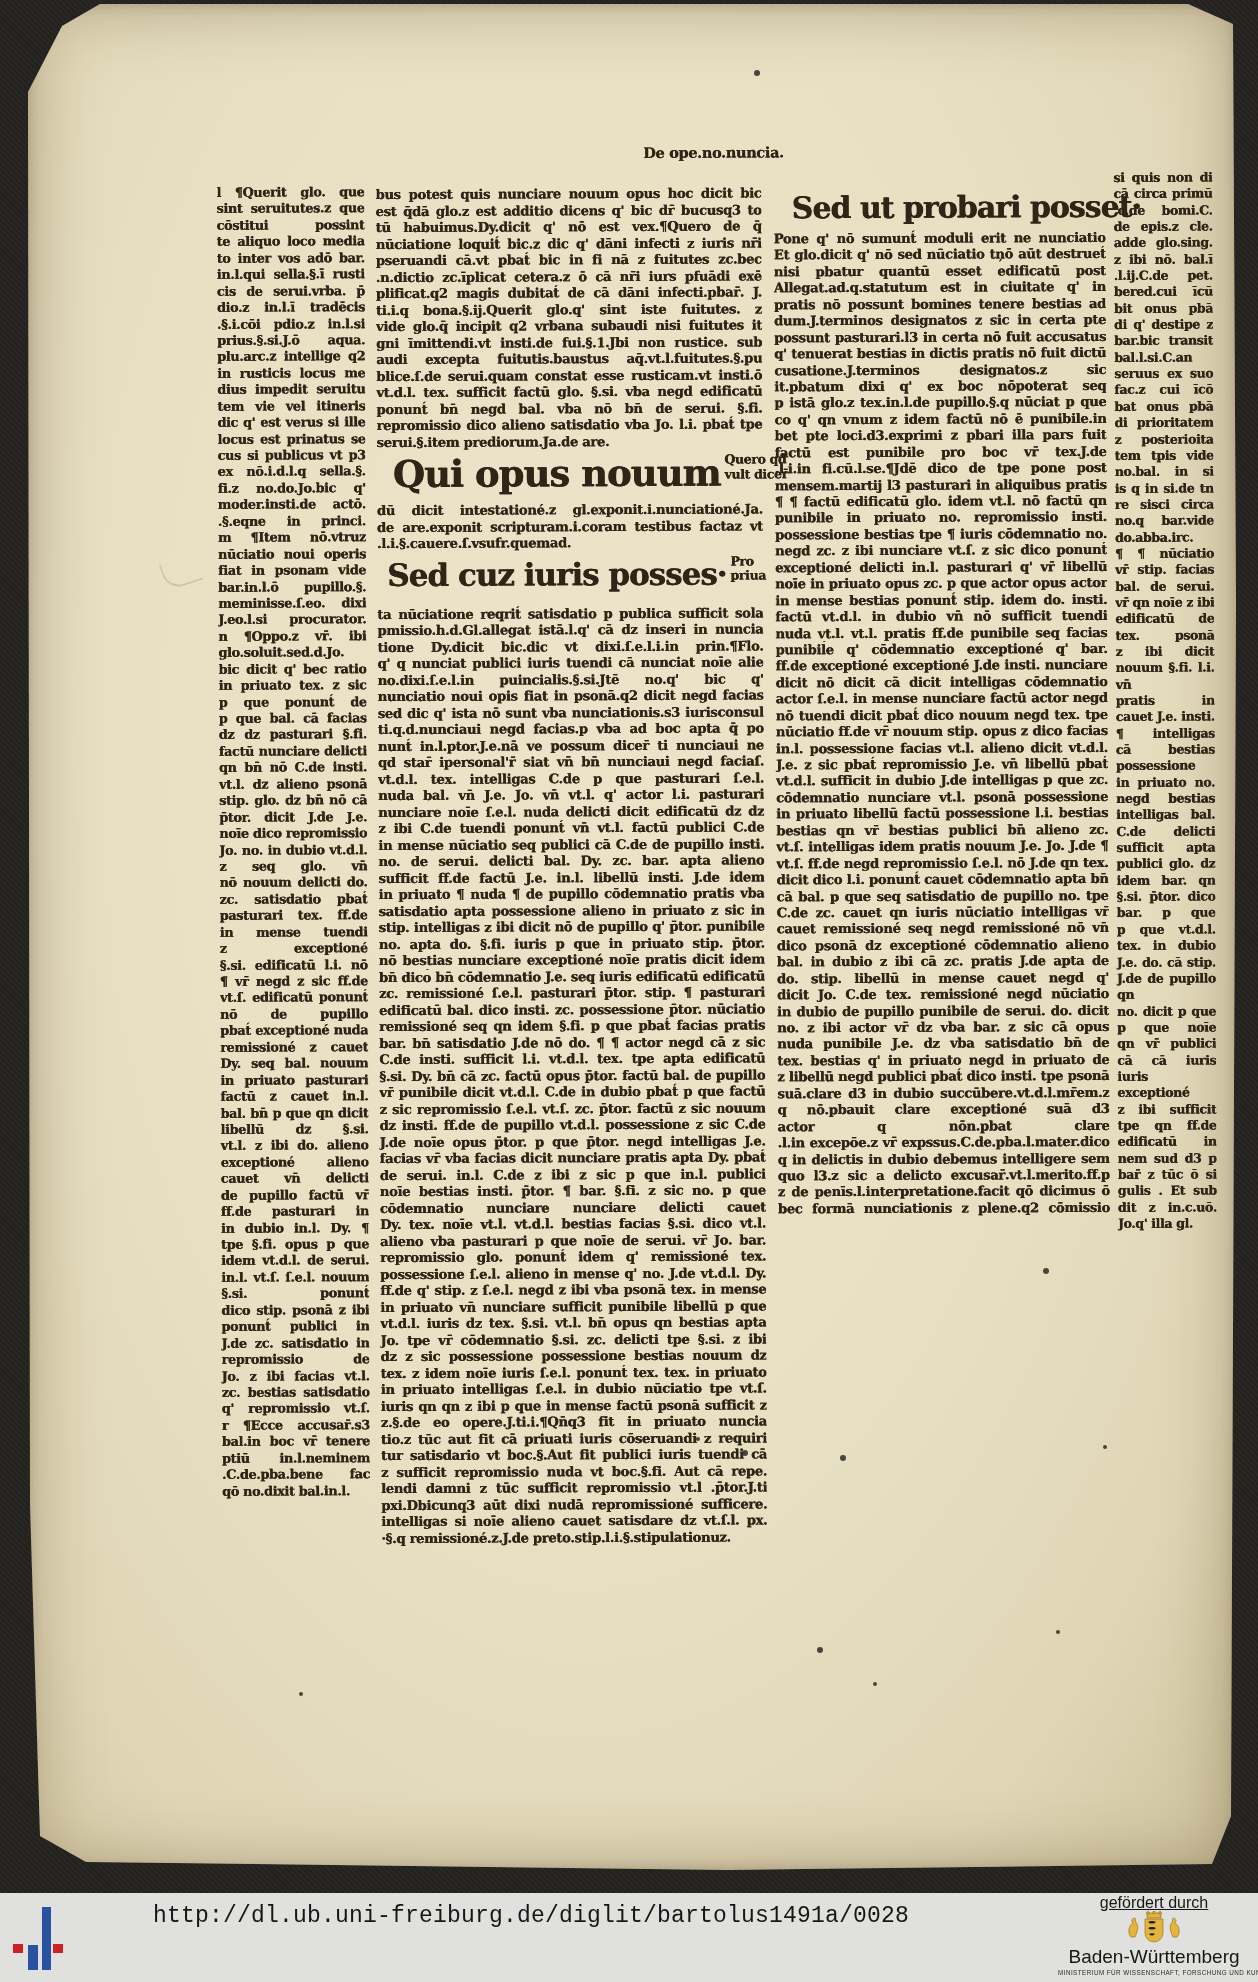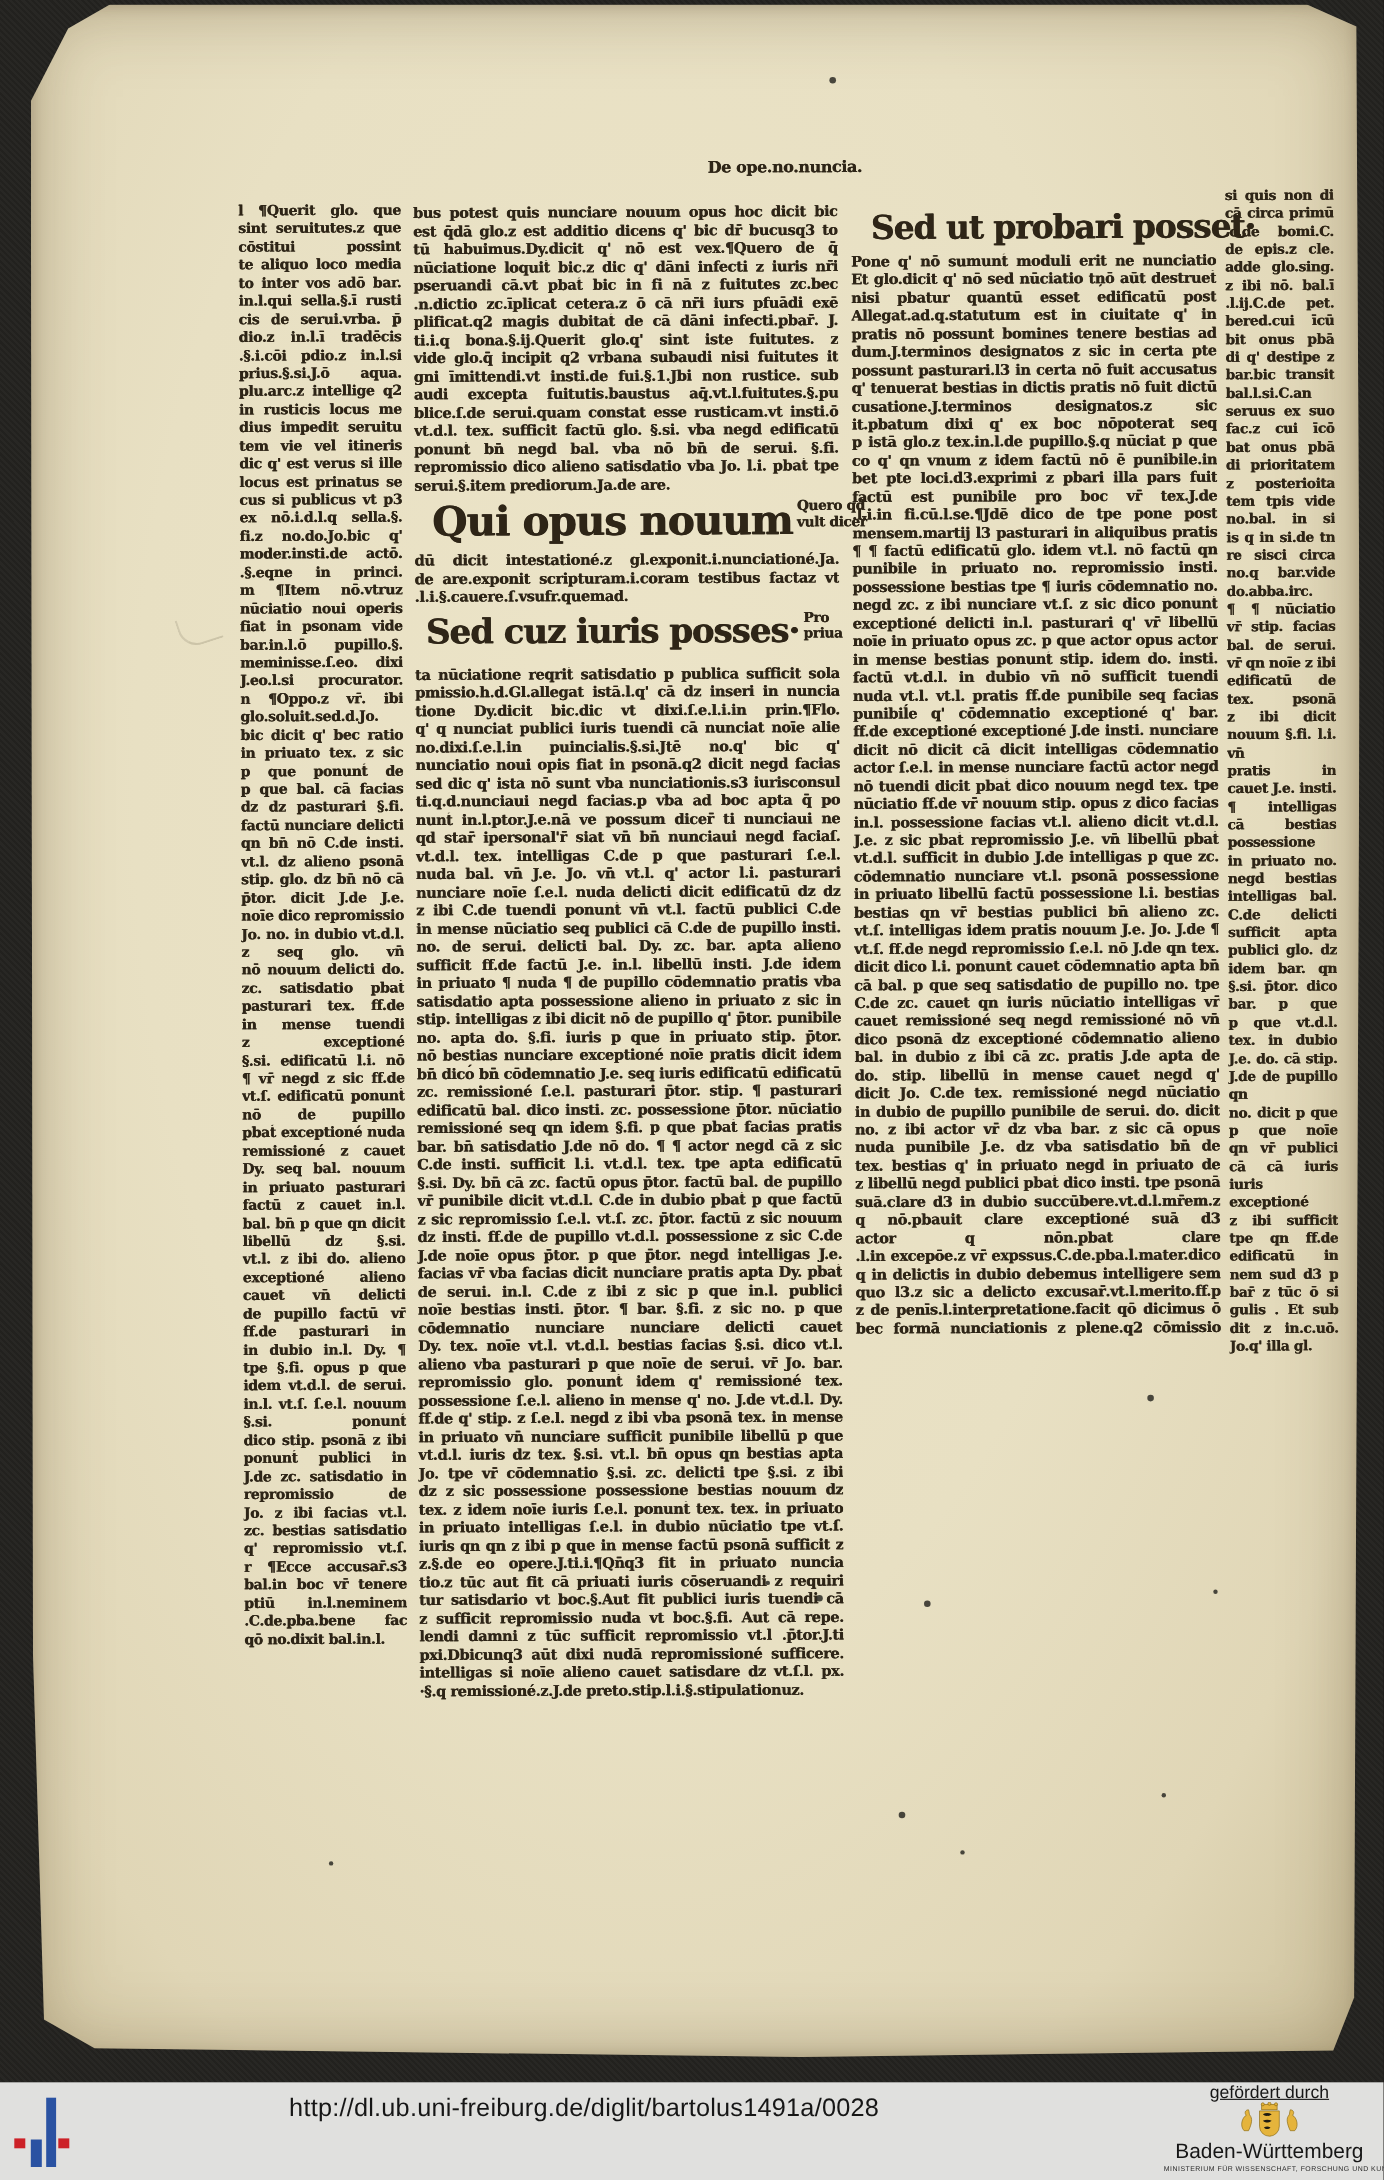--- a/index.html
+++ b/index.html
@@ -44,21 +44,21 @@
     white-space:nowrap;}
   .head-note div:last-child{text-align:right;}
   .stain{position:absolute;border-radius:50%;background:#2b2a24;opacity:.85;}
   #pencil-mark{position:absolute;left:132px;top:552px;width:36px;height:26px;
     border-bottom:2px solid #b9b197;border-left:2px solid #c2baa0;border-radius:0 0 0 18px;
     opacity:.6;transform:rotate(-18deg);}
   
   #footer{position:absolute;left:0;top:1893px;width:1258px;height:89px;background:#e0e0de;
     font-family:"Liberation Sans",sans-serif;color:#161616;}
   #footer-center{position:absolute;left:151px;top:8px;width:760px;text-align:center;}
-  #footer-url{font-size:23px;line-height:30px;letter-spacing:0.2px;}
+  #footer-url{font-size:23px;line-height:30px;letter-spacing:0.2px;font-family:Liberation Mono, monospace;}
   #footer-copy{font-size:21px;line-height:30px;margin-top:3px;}
   #ub-logo{position:absolute;left:13px;top:14px;width:52px;height:64px;}
   #ub-logo div{position:absolute;}
   .ub-blue{background:#2a52a2;} .ub-red{background:#cc2127;}
   #ub-bar-tall{left:29px;top:0;width:9px;height:63px;}
   #ub-bar-med{left:15px;top:38px;width:10px;height:25px;}
   #ub-sq-left{left:0;top:37px;width:10px;height:9px;}
   #ub-sq-right{left:40px;top:37px;width:10px;height:9px;}
   #bw-block{position:absolute;right:8px;top:2px;width:192px;text-align:center;}
   #bw-funded{font-size:16px;line-height:15px;text-decoration:underline;}

